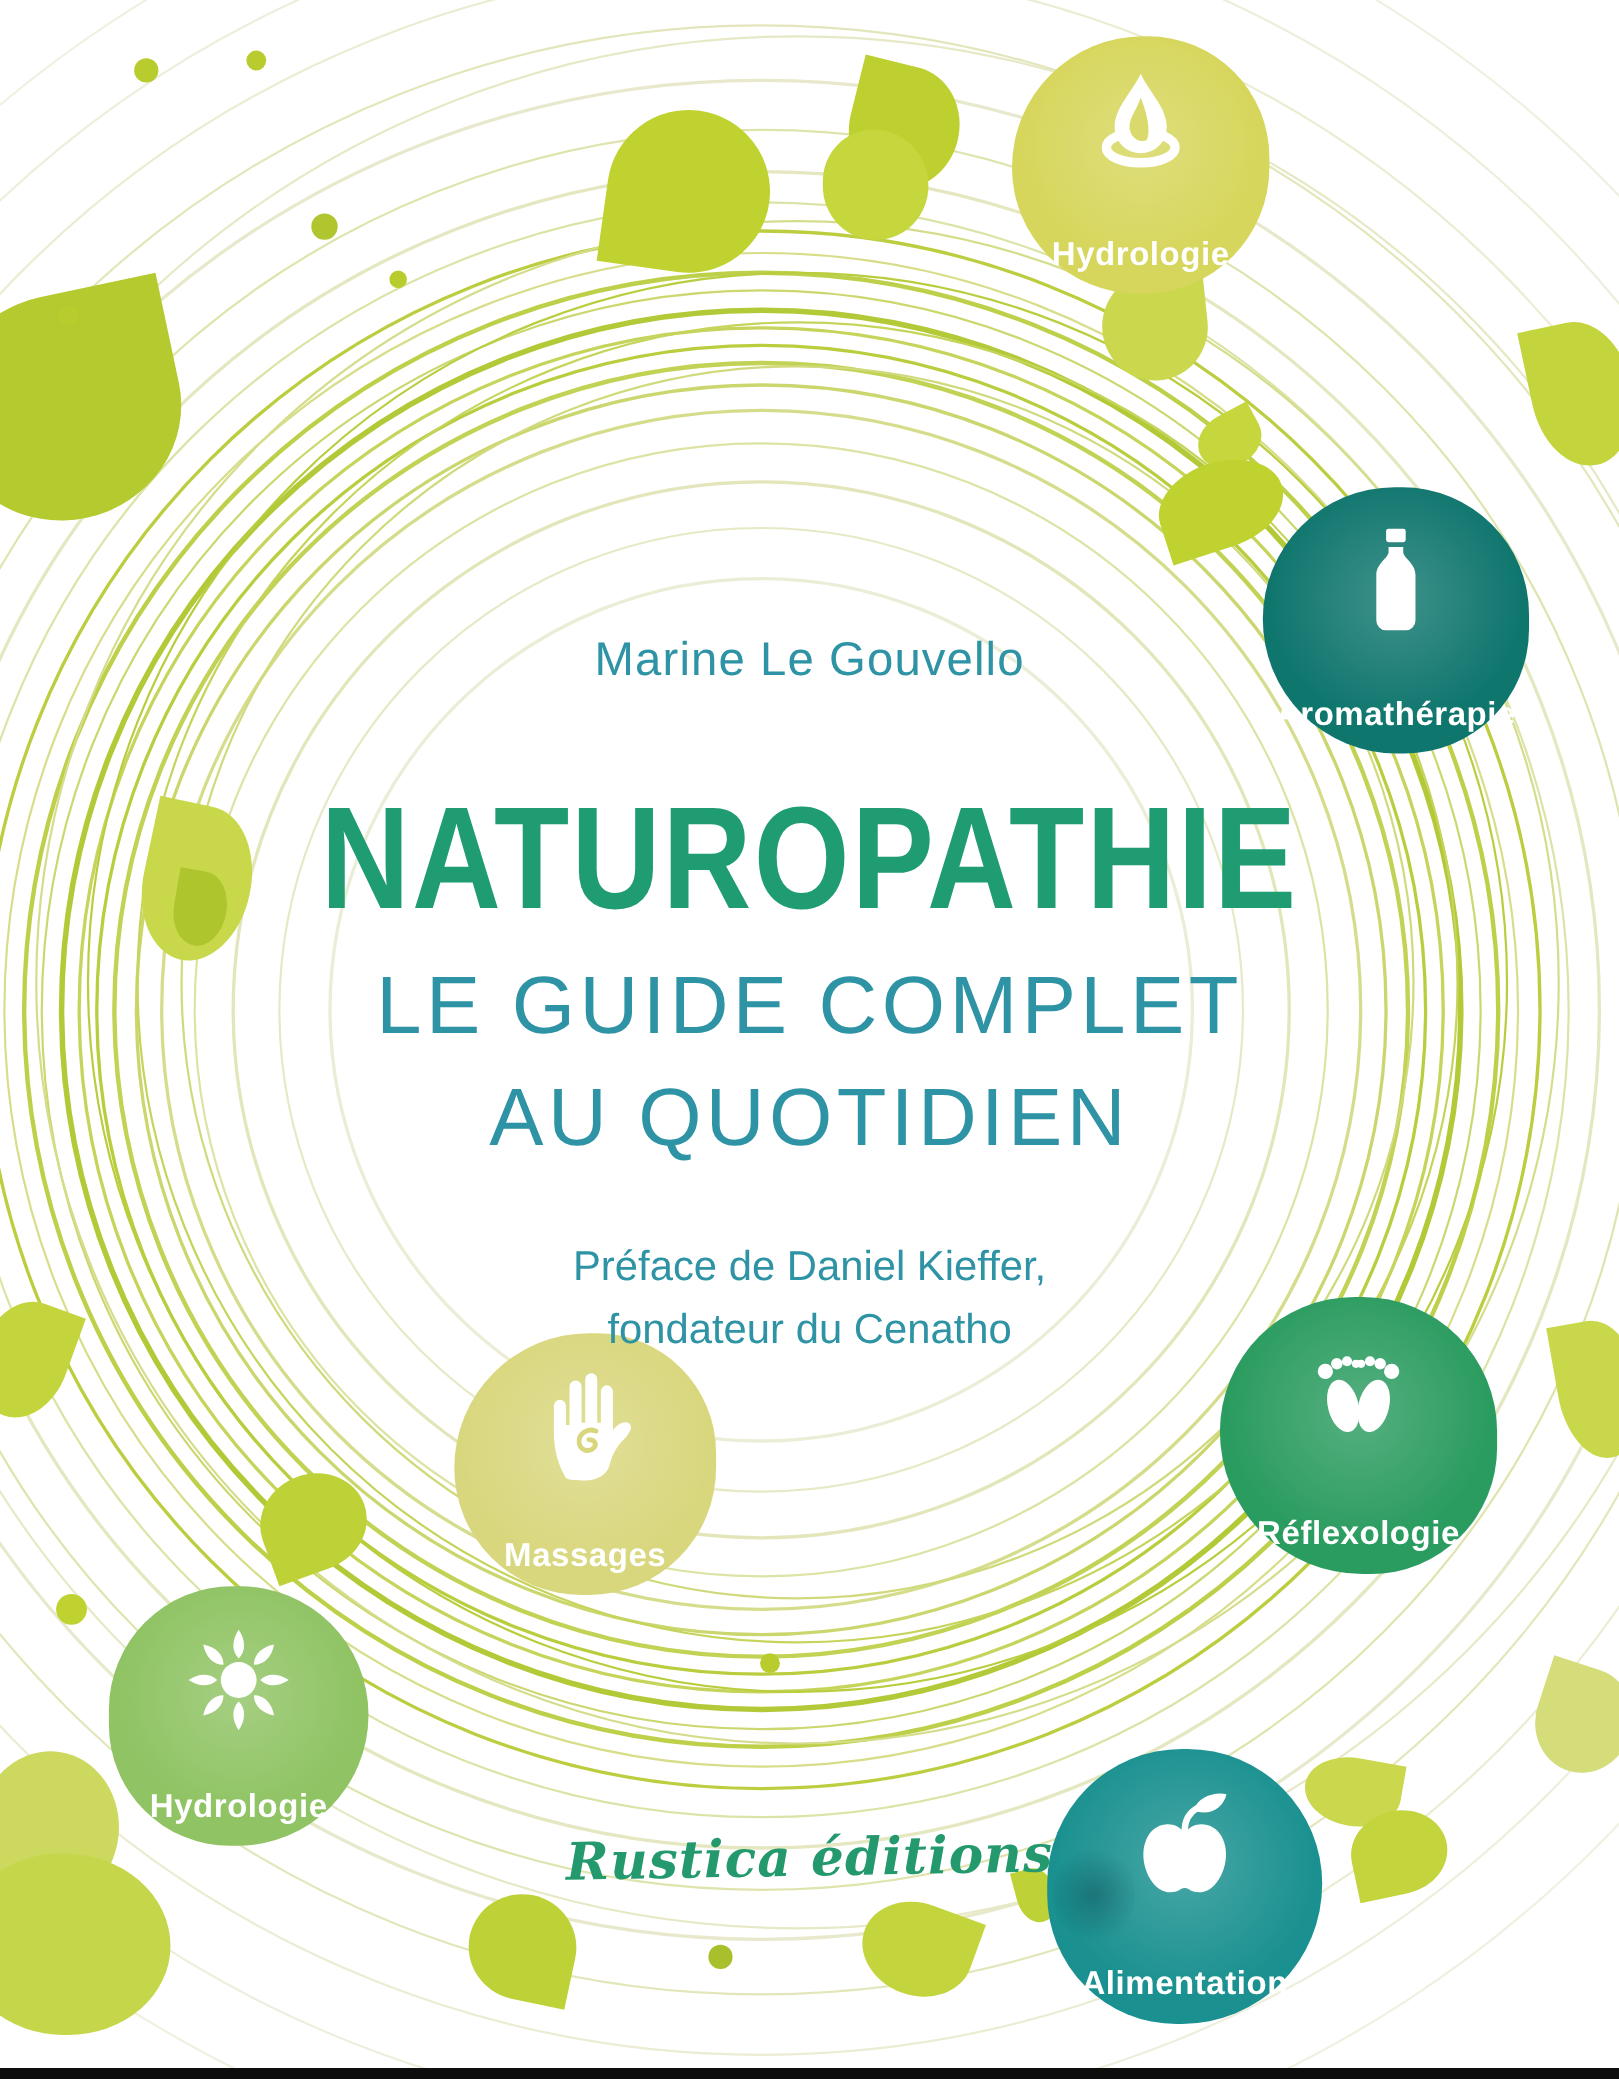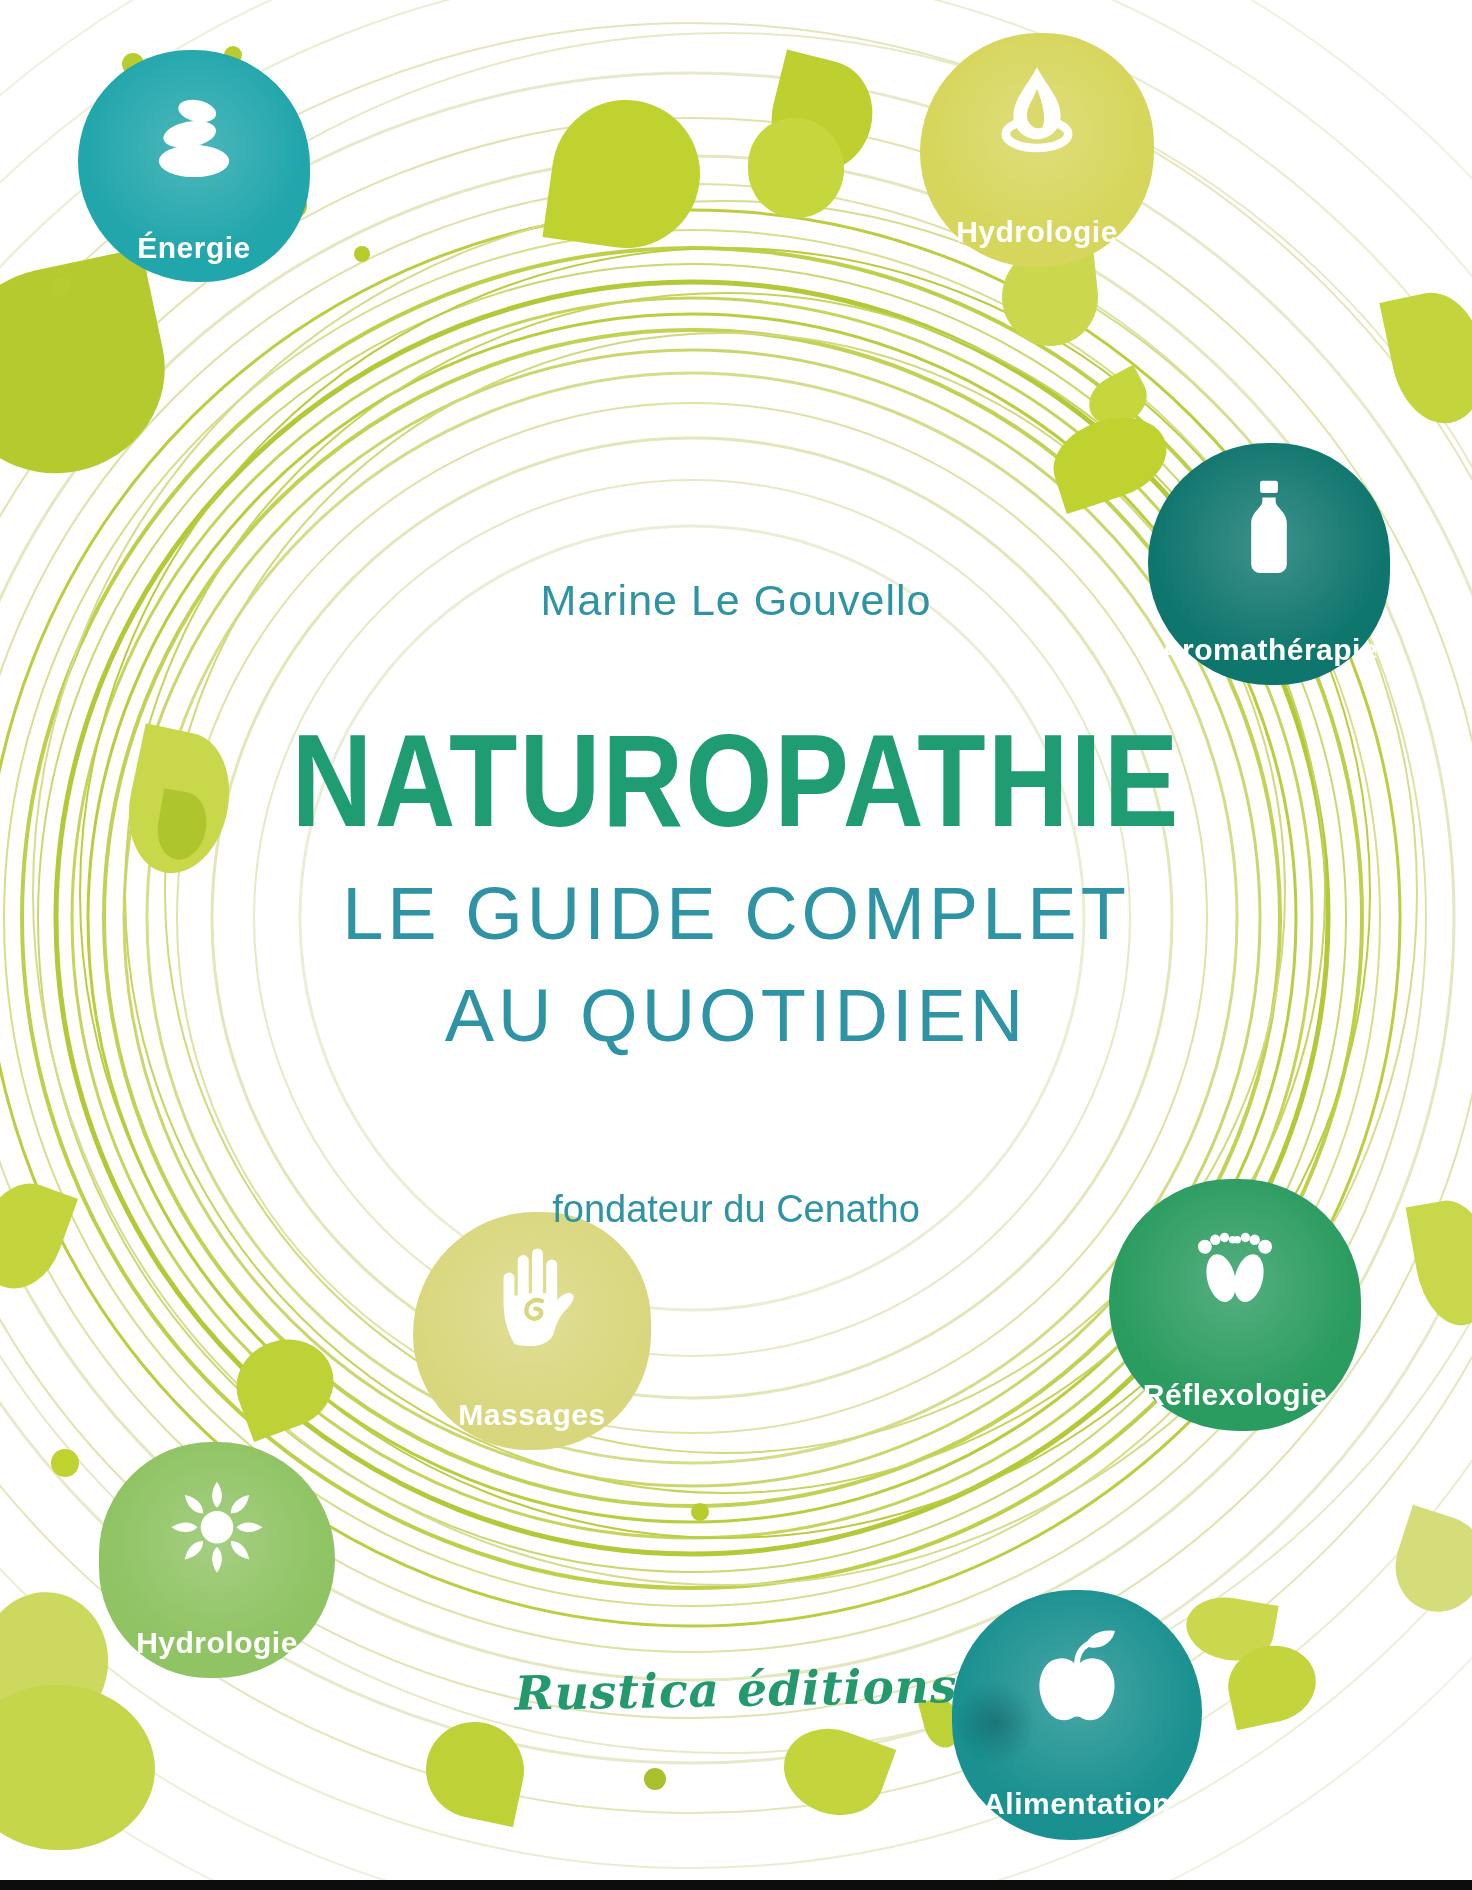--- a/index.html
+++ b/index.html
@@ -130,28 +130,20 @@
       <div class="dot" style="left: 122px; top: 53px; width: 22px; height: 22px; background: rgb(185, 204, 46);"></div>
       <div class="dot" style="left: 224px; top: 46px; width: 18px; height: 18px; background: rgb(185, 204, 46);"></div>
       <div class="dot" style="left: 283px; top: 194px; width: 24px; height: 24px; background: rgb(176, 197, 46);"></div>
       <div class="dot" style="left: 53px; top: 278px; width: 18px; height: 18px; background: rgb(185, 204, 46);"></div>
       <div class="dot" style="left: 354px; top: 246px; width: 16px; height: 16px; background: rgb(185, 204, 46);"></div>
       <div class="dot" style="left: 691px; top: 1503px; width: 18px; height: 18px; background: rgb(185, 204, 46);"></div>
       <div class="dot" style="left: 644px; top: 1768px; width: 22px; height: 22px; background: rgb(169, 191, 44);"></div>
       <div class="dot" style="left: 51px; top: 1449px; width: 28px; height: 28px; background: rgb(192, 210, 47);"></div>
     </div>
 
-  <div class="badge b-energie" style="background: rgb(33, 166, 171); --bc: #21a6ab;">
-    <svg class="badge-icon" viewBox="0 0 100 100" fill="#fff">
-      <ellipse cx="50" cy="76" rx="33" ry="15"></ellipse>
-      <ellipse cx="46" cy="51" rx="25" ry="12" transform="rotate(-10 46 51)"></ellipse>
-      <ellipse cx="53" cy="29" rx="18" ry="10" transform="rotate(12 53 29)"></ellipse>
-    </svg>
-    <span class="badge-label">Énergie</span>
-  </div>
 
   <div class="badge b-hydrologie" style="background: rgb(214, 214, 92); --bc: #d6d65c;">
     <svg class="badge-icon" viewBox="0 0 100 100" fill="#fff">
       <ellipse cx="50" cy="66" rx="29" ry="13" fill="none" stroke="#fff" stroke-width="8"></ellipse>
       <path d="M50 4 C58 20 72 33 72 49 A22 22 0 0 1 28 49 C28 33 42 20 50 4 Z"></path>
       <path d="M50 24 C46 36 39 42 41 52 A11 12 0 0 0 55 60 C59 52 55 36 50 24 Z" fill="var(--bc,#d6d65c)" opacity=".9"></path>
     </svg>
     <span class="badge-label">Hydrologie</span>
   </div>
 
@@ -214,20 +206,20 @@
     </svg>
     <span class="badge-label">Alimentation</span>
   </div>
 
   <div class="center-text">
     <div class="author">Marine Le Gouvello</div>
     <h1 class="title">NATUROPATHIE</h1>
     <div class="subtitle1">LE GUIDE COMPLET</div>
     <div class="subtitle2">AU QUOTIDIEN</div>
     <div class="preface">
-      <br>
+      <span>Préface de Daniel Kieffer,</span><br>
       <span>fondateur du Cenatho</span>
     </div>
     <div class="publisher">Rustica éditions</div>
   </div>
 
   <div class="bottom-bar"></div>
 </div>
 
 </body></html>

